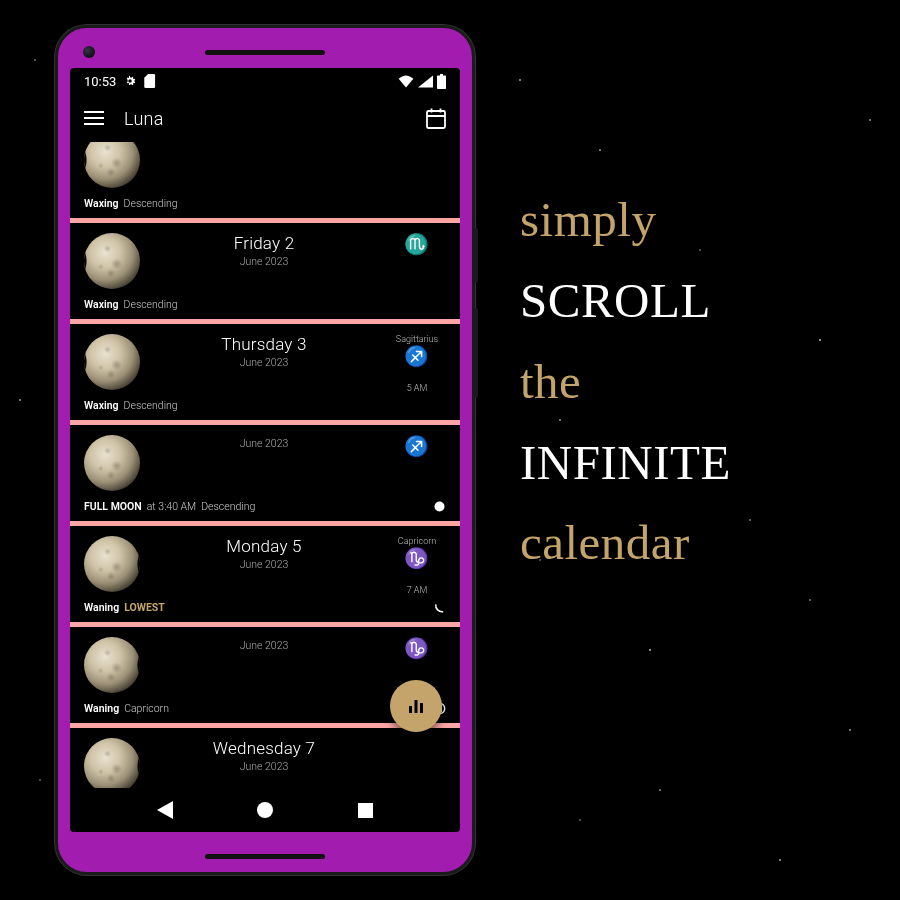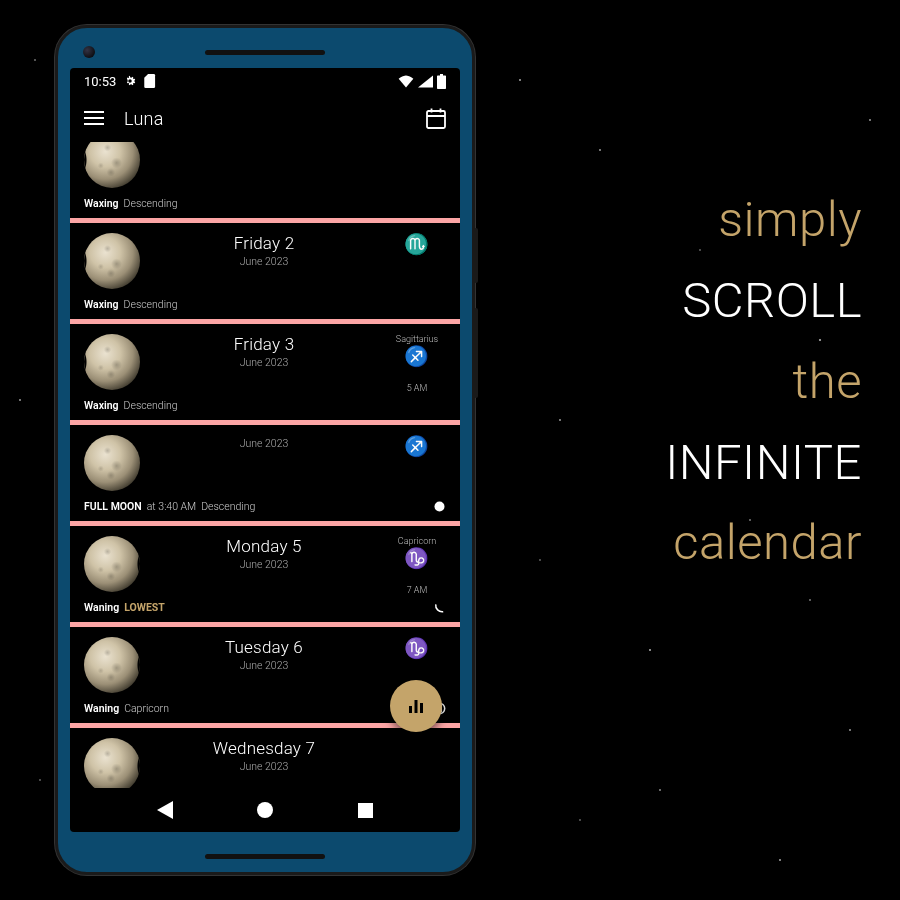--- a/index.html
+++ b/index.html
@@ -33,21 +33,21 @@
     radial-gradient(1.1px 1.1px at 540px 560px, #ccc, transparent),
     radial-gradient(1.2px 1.2px at 660px 790px, #fff, transparent),
     radial-gradient(1.2px 1.2px at 810px 600px, #ddd, transparent);
 }
 .phone {
   position: absolute;
   left: 55px;
   top: 25px;
   width: 420px;
   height: 850px;
-  background: #0c4a6e;
+  background: #a21caf;
   border-radius: 32px;
   border: 3px solid #1a1a1a;
   box-shadow: 0 0 0 1px #333;
 }
 .phone-camera {
   position: absolute;
   top: 18px; left: 25px;
   width: 12px; height: 12px;
   border-radius: 50%;
   background: radial-gradient(circle at 35% 35%, #334, #000);
@@ -179,24 +179,25 @@
 }
 .navbar {
   height: 44px;
   display: flex;
   align-items: center;
   justify-content: space-around;
   padding: 0 45px;
 }
 .tagline {
   position: absolute;
-  right: 38px;
+  right: 20px;
   top: 180px;
   width: 360px;
-  text-align: right;
+  text-align: left;
+  font-family: Liberation Serif, serif;
 }
 .tagline div {
   font-size: 49px;
   font-weight: 300;
   line-height: 1.65;
   letter-spacing: 0.5px;
 }
 .cwhite { color: #fff; }
 .cgold { color: #c4a46a; }
 </style>
@@ -278,21 +279,21 @@
             </div>
             <div class="row-footer">
               <span class="bold">Waxing</span>
               <span class="dim">Descending</span>
             </div>
           </div>
           <div class="row">
             <div class="row-main">
               <div class="moon waxing-gibbous"></div>
               <div class="row-center">
-                <div class="date-main">Friday 3</div>
+                <div class="date-main">Thursday 3</div>
                 <div class="date-sub">June 2023</div>
               </div>
               <div class="row-right">
                 <div class="zname">Sagittarius</div>
                 <div class="zsym">♐</div>
                 <div class="ztime">5 AM</div>
               </div>
             </div>
             <div class="row-footer">
               <span class="bold">Waxing</span>
@@ -340,21 +341,20 @@
                 <svg width="14" height="14" viewBox="0 0 14 14" fill="none" stroke="#fff" stroke-width="1.6">
                   <path d="M3 3a7 7 0 008 8"></path>
                 </svg>
               </span>
             </div>
           </div>
           <div class="row">
             <div class="row-main">
               <div class="moon waning-gibbous"></div>
               <div class="row-center">
-                <div class="date-main">Tuesday 6</div>
                 <div class="date-sub">June 2023</div>
               </div>
               <div class="row-right">
                 <div class="zsym">♑</div>
               </div>
             </div>
             <div class="row-footer">
               <span class="bold">Waning</span>
               <span class="dim">Capricorn</span>
               <span class="node-icon">

